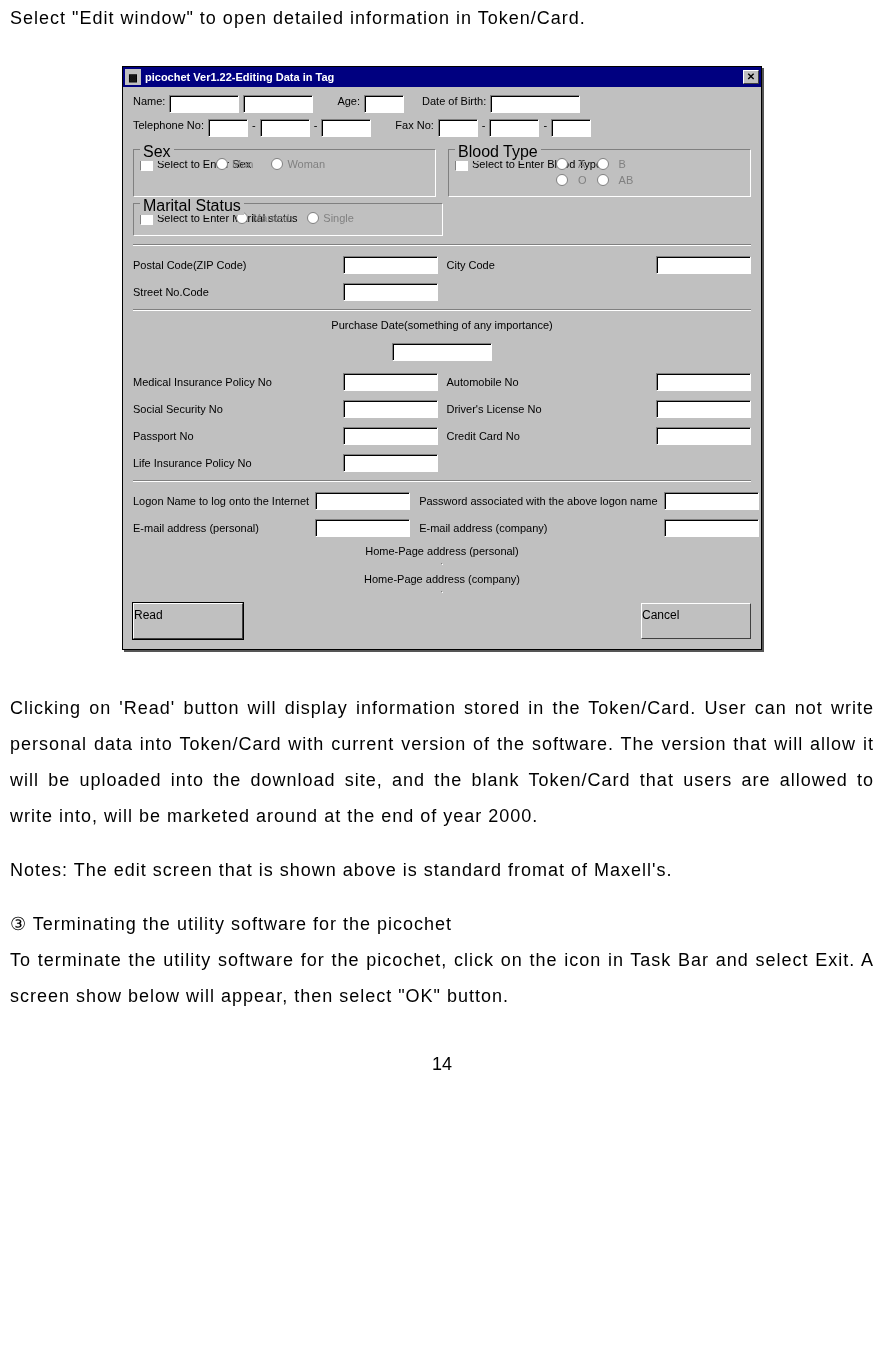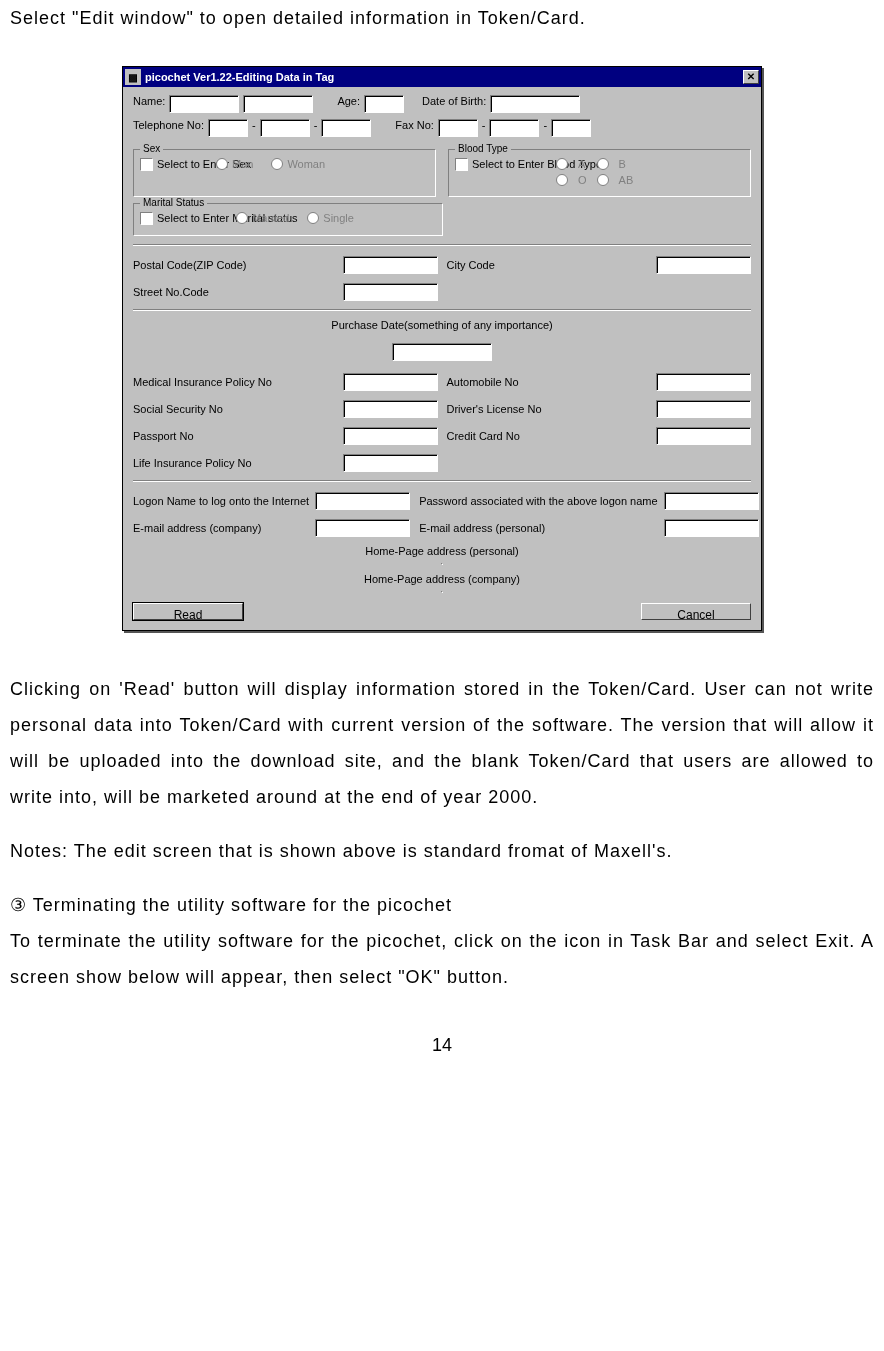--- a/index.html
+++ b/index.html
@@ -81,21 +81,21 @@
     border-right-color:#fff; border-bottom-color:#fff;
     padding: 8px 6px 4px 6px;
     position: relative;
     margin-top:6px;
   }
   .groupbox > .legend {
     position: absolute;
     top: -7px; left: 6px;
     background: #c0c0c0;
     padding: 0 3px;
-    font-size: 10px;
+    font-size: 16px;
   }
   .chk {
     width:13px;height:13px;display:inline-block;
     border:1px solid #808080;
     border-right-color:#fff;border-bottom-color:#fff;
     background:#fff;
     vertical-align:middle;
   }
   .radio {
     width:12px;height:12px;display:inline-block;
@@ -124,27 +124,27 @@
     border-top:1px solid #808080;
     border-bottom:1px solid #fff;
     height:0; margin:8px 0;
   }
 
   .btnbar {
     display:flex; justify-content:space-between;
     margin-top:10px;
   }
   .winbtn {
-    min-width:110px; height:17px;
+    min-width:110px; height:36px;
     background:#c0c0c0;
     border:1px solid #fff;
     border-right-color:#404040;
     border-bottom-color:#404040;
     font-family:inherit; font-size:12px;
-    text-align:center; line-height:22px;
+    line-height:22px;
   }
   .winbtn.default {
     outline:1px solid #000;
   }
   .wl-100{width:100px;} .wl-140{width:140px;}
   .two-line{line-height:1.1;}
 </style>
 </head>
 <body>
 
@@ -292,25 +292,25 @@
    <div class="half-grid">
      <div class="field">
             <span class="lbl two-line">Logon Name to log onto the Internet</span>
             <span class="inset"></span>
           </div>
      <div class="field">
             <span class="lbl two-line">Password associated with the above logon name</span>
             <span class="inset"></span>
           </div>
      <div class="field">
+            <span class="lbl two-line">E-mail address (personal)</span>
+            <span class="inset"></span>
+          </div>
+     <div class="field">
             <span class="lbl two-line">E-mail address (company)</span>
-            <span class="inset"></span>
-          </div>
-     <div class="field">
-            <span class="lbl two-line">E-mail address (personal)</span>
             <span class="inset"></span>
           </div>
    </div>
 
    <div class="fullrow" style="margin-top:8px">
      <span class="lbl">Home-Page address (personal)</span>
      <span class="inset long"></span>
    </div>
    <div class="fullrow" style="margin-top:8px">
      <span class="lbl">Home-Page address (company)</span>

